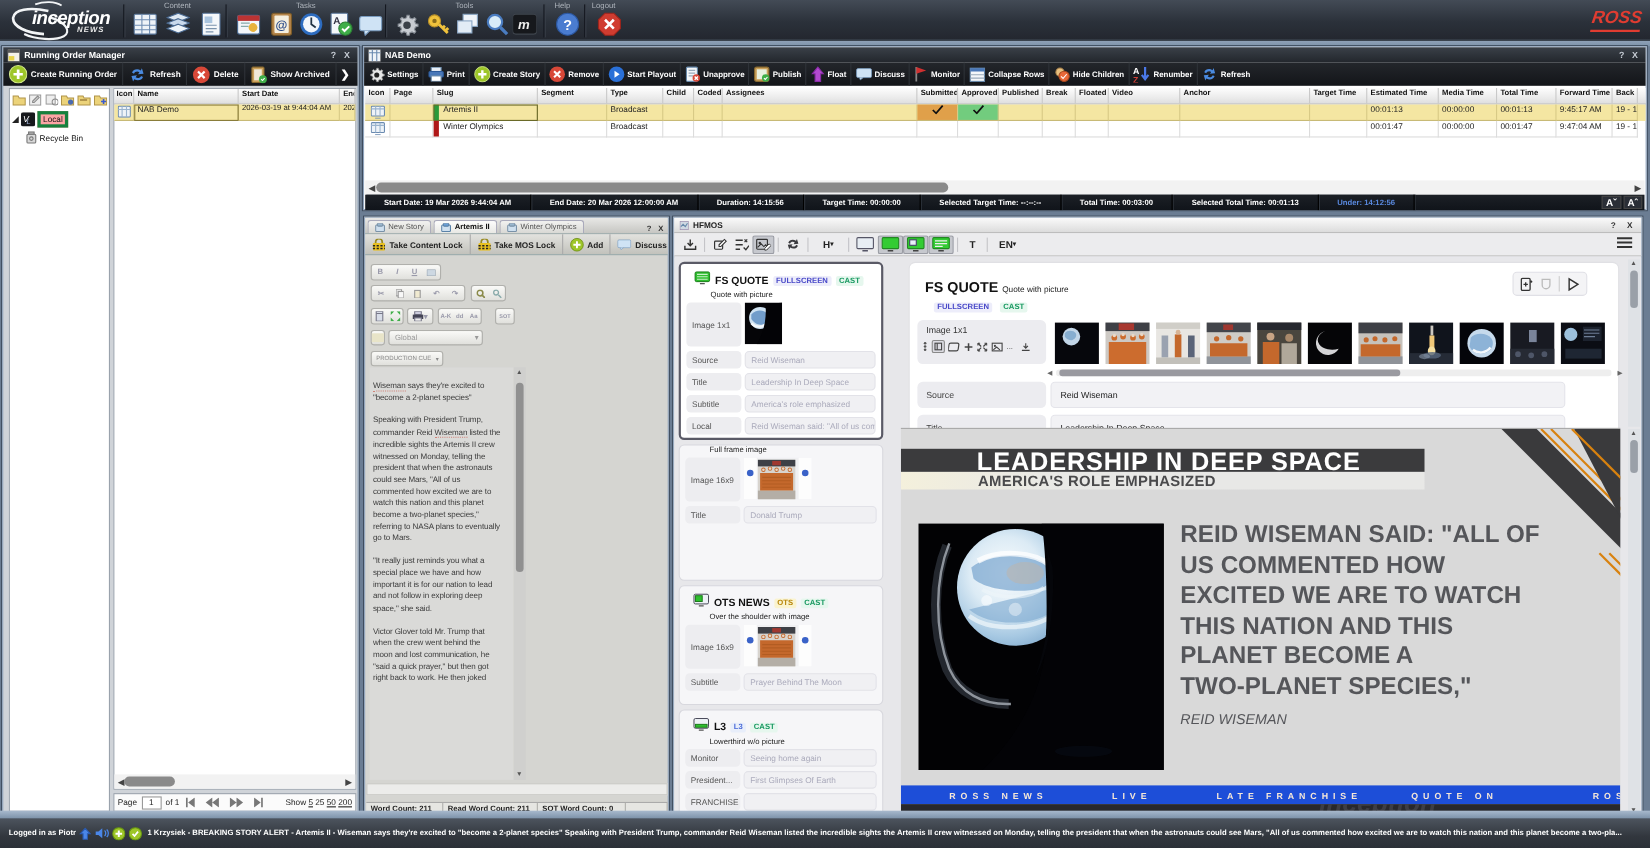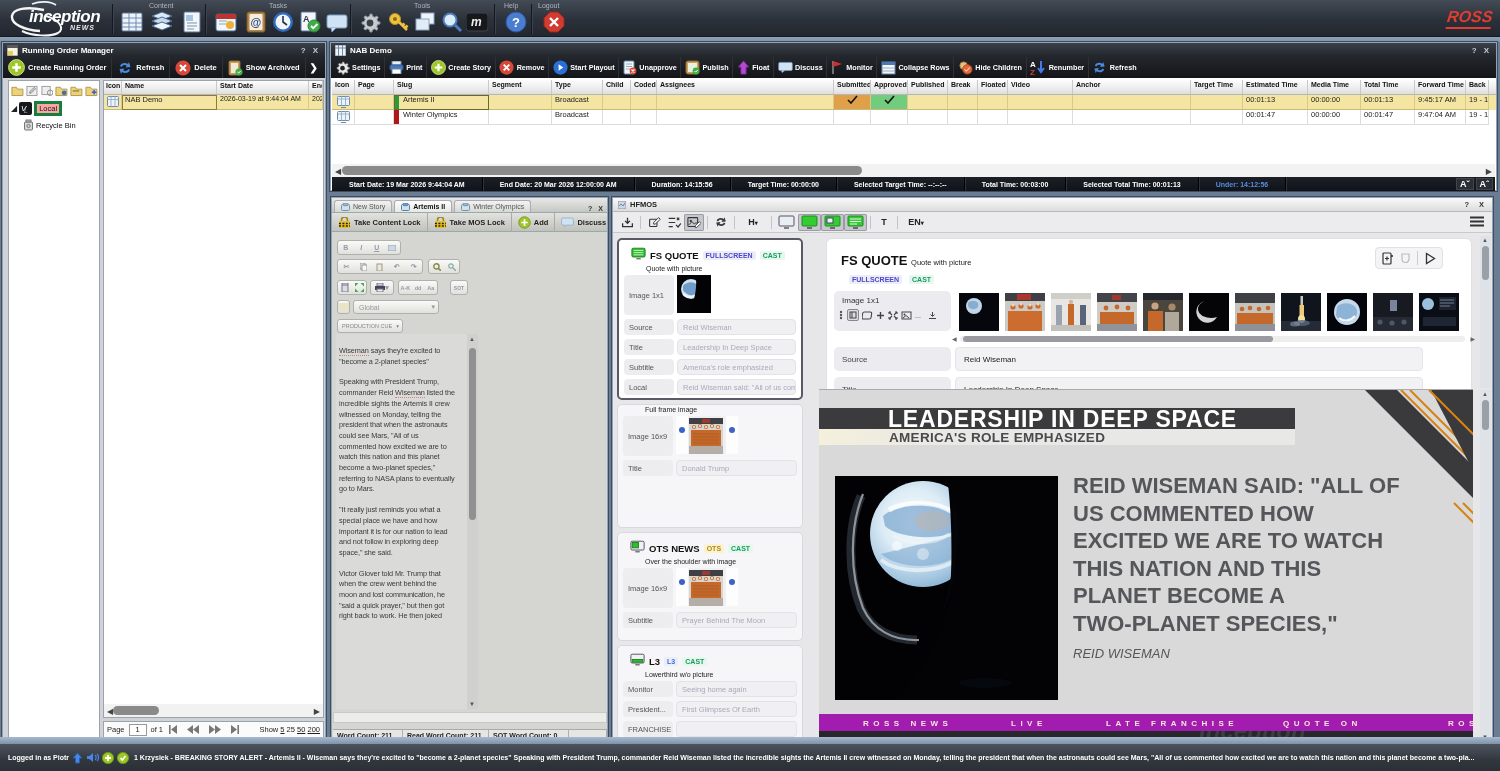--- a/index.html
+++ b/index.html
@@ -1033,21 +1033,21 @@
 <path d="M58 60 C76 70 102 68 114 58" stroke="#eef5fa" stroke-width="3.5" fill="none" opacity="0.55"></path>
 <ellipse cx="97" cy="45" rx="17" ry="10" fill="#c9b29a" opacity="0.4"></ellipse>
 <circle cx="62" cy="70" r="5" fill="#fff" opacity="0.5"></circle>
             <circle cx="88" cy="78" r="6" fill="#fff" opacity="0.4"></circle>
 <path d="M112 0 L223 0 L223 224 L58 224 C88 196 108 160 114 124 C118 94 117 34 112 0 Z" fill="#030306"></path>
 <path d="M116 20 C122 60 120 100 106 140 C118 120 124 80 122 40 Z" fill="#05060a"></path>
 <ellipse cx="150" cy="207" rx="26" ry="5" fill="#0c1422" opacity="0.35"></ellipse>
 </svg></div>
 <div style="position:absolute;left:254px;top:82px;width:360px;font-size:22px;line-height:27.5px;font-weight:bold;color:#55565a;white-space:nowrap;">REID WISEMAN SAID: "ALL OF<br>US COMMENTED HOW<br>EXCITED WE ARE TO WATCH<br>THIS NATION AND THIS<br>PLANET BECOME A<br>TWO-PLANET SPECIES,"</div>
 <div style="position:absolute;left:254px;top:256px;font-size:13px;font-style:italic;color:#55565a;">REID WISEMAN</div>
-<div style="position:absolute;left:0;top:324px;width:654px;height:17px;background:#a21caf;color:#f6e8d8;font-size:8px;font-weight:bold;letter-spacing:4.5px;">
+<div style="position:absolute;left:0;top:324px;width:654px;height:17px;background:#1d4ed8;color:#f6e8d8;font-size:8px;font-weight:bold;letter-spacing:4.5px;">
           <span style="position:absolute;left:44px;top:5px;">ROSS NEWS</span>
           <span style="position:absolute;left:192px;top:5px;">LIVE</span>
           <span style="position:absolute;left:287px;top:5px;">LATE FRANCHISE</span>
           <span style="position:absolute;left:464px;top:5px;">QUOTE ON</span>
           <span style="position:absolute;left:629px;top:5px;">ROSS</span>
         </div>
 <div style="position:absolute;left:0;top:341px;width:654px;height:11px;background:#28282c;overflow:hidden;">
           <span style="position:absolute;left:380px;top:-14px;font-size:24px;font-weight:bold;font-style:italic;color:#3e3e44;">inception</span>
         </div>
 </div>

